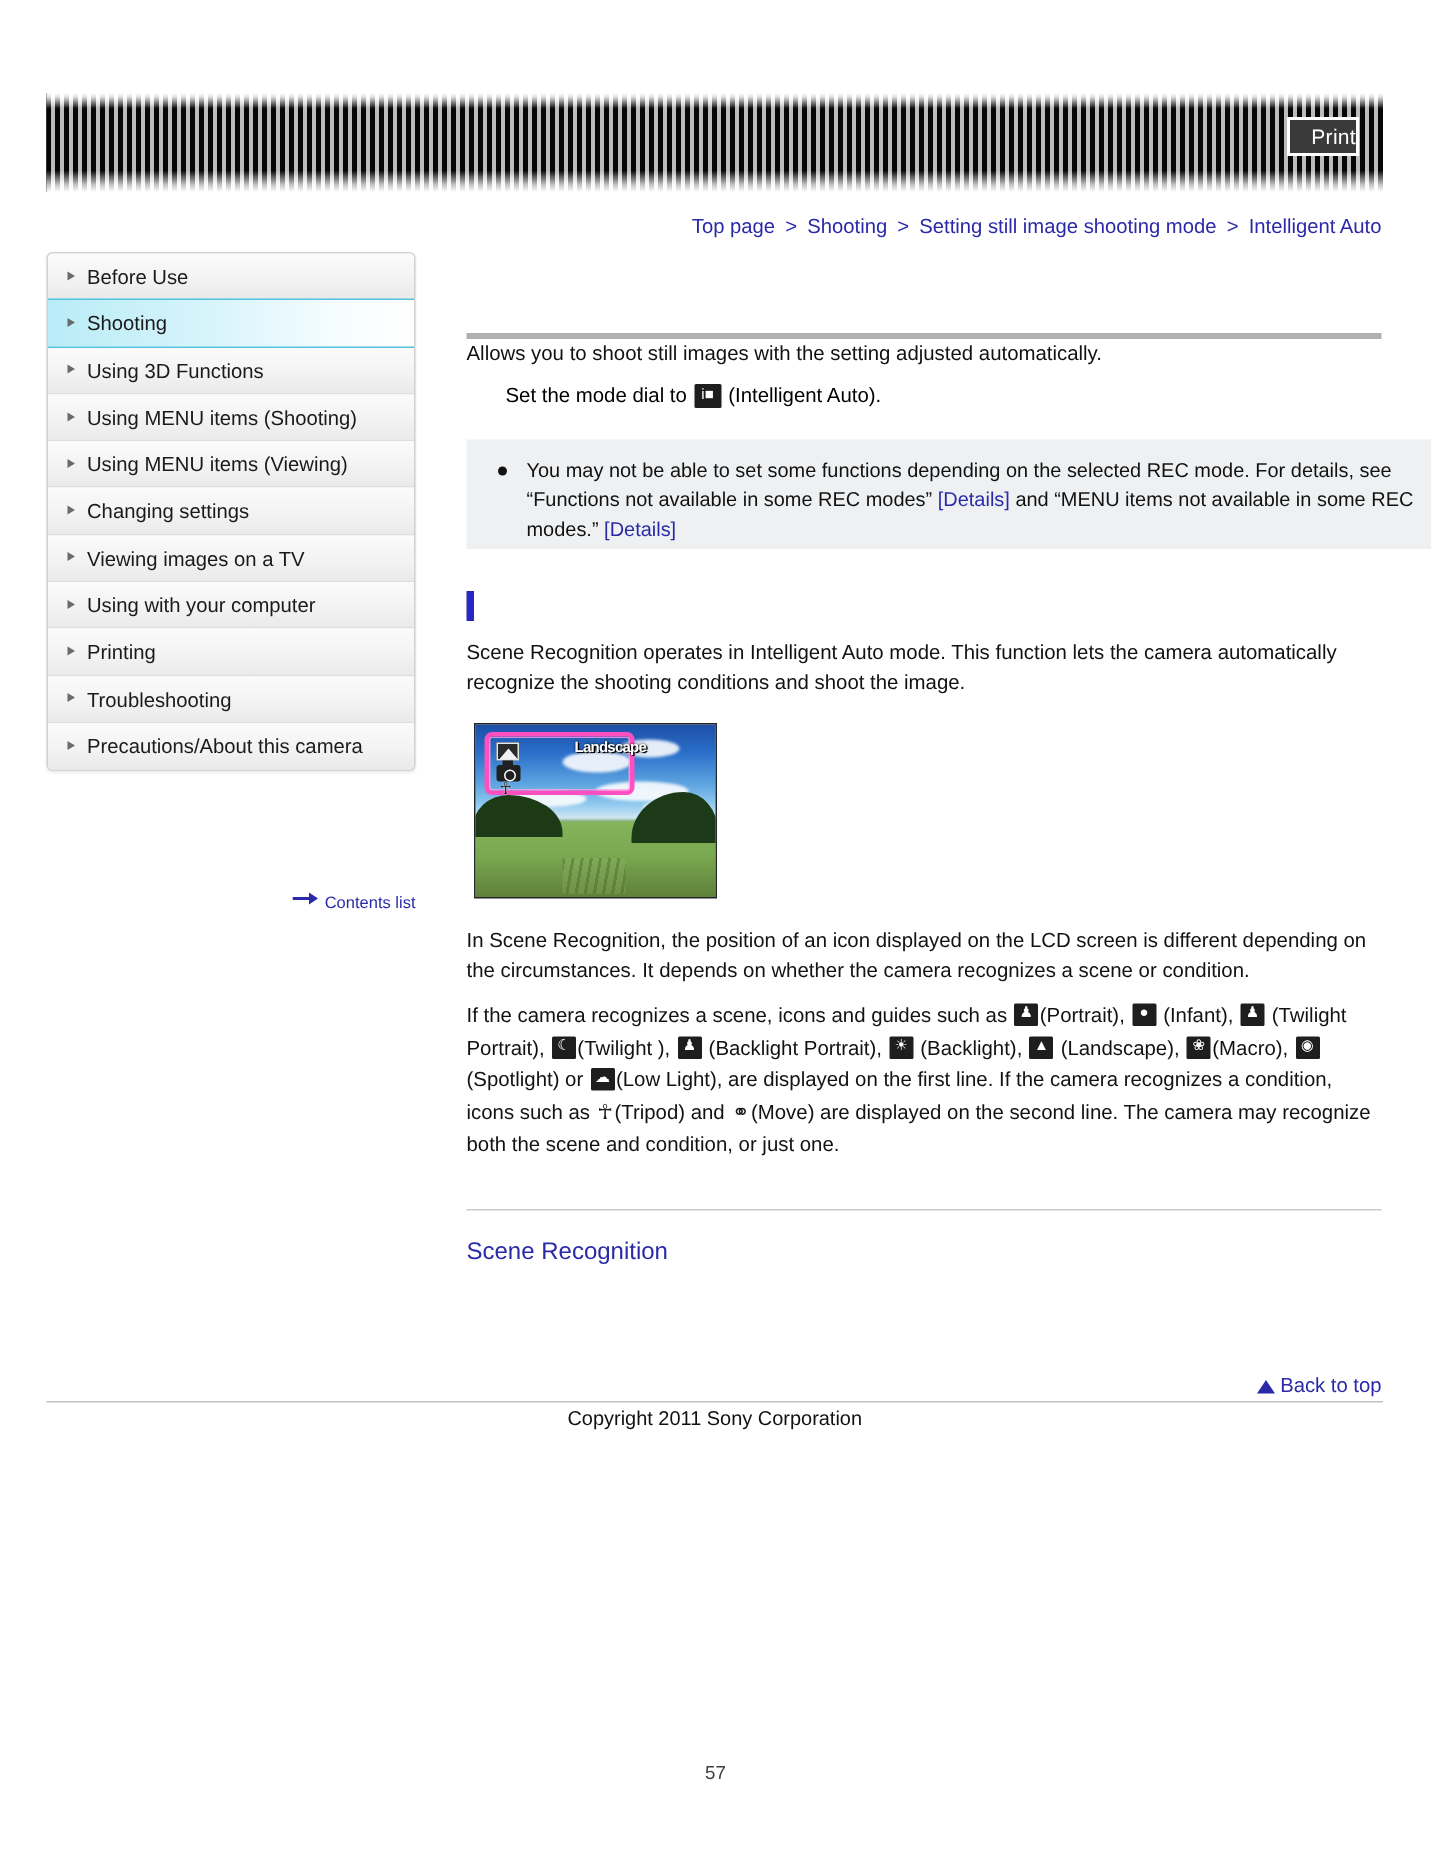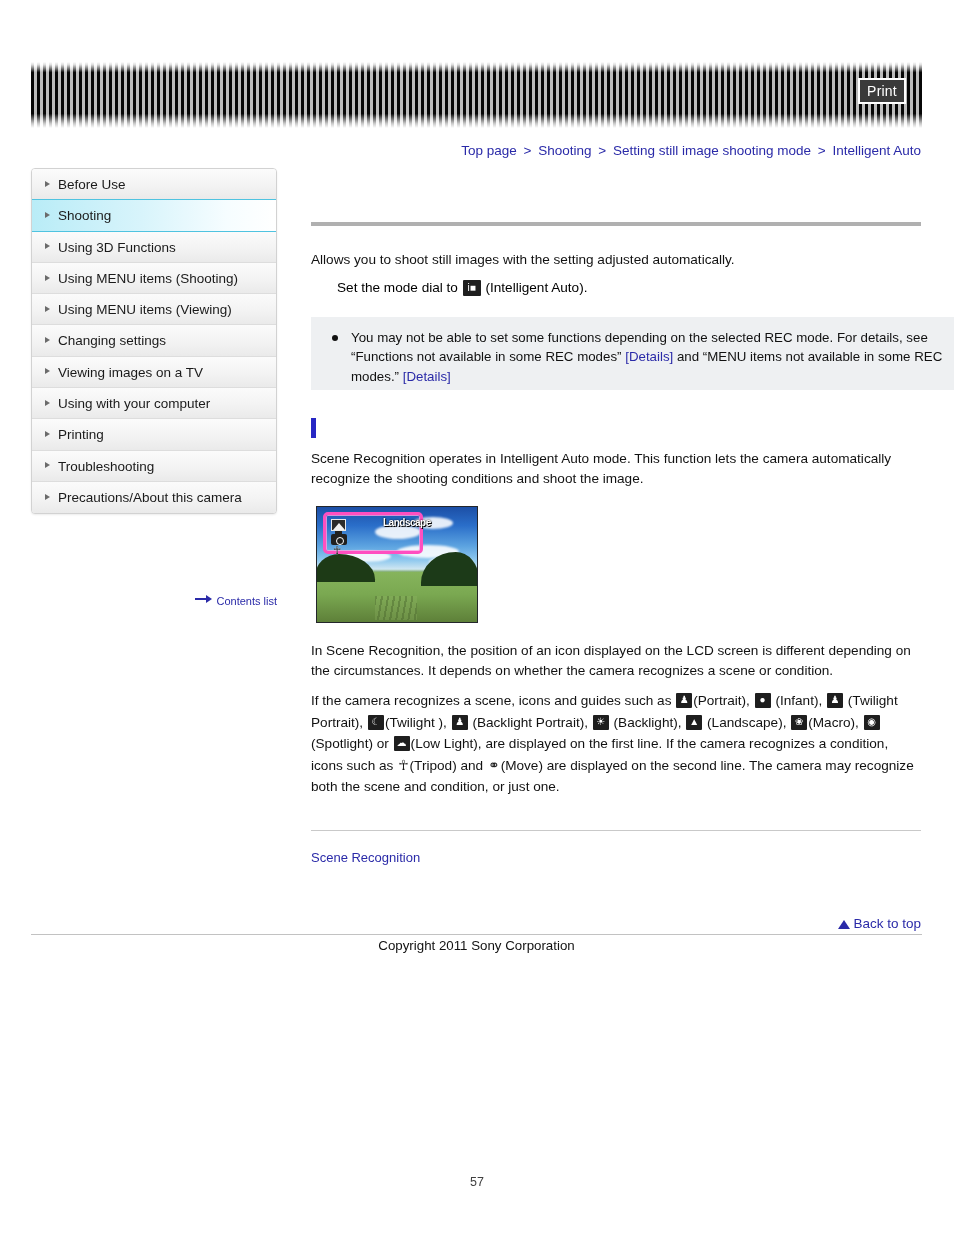--- a/index.html
+++ b/index.html
@@ -44,21 +44,21 @@
   }
   #print-button {
     position: absolute;
     right: 16px; top: 16px;
     width: 48px; height: 26px;
     border: 2px solid #ffffff;
     background: #3a3a3a;
     color: #ffffff;
     font-size: 14px;
     line-height: 22px;
-    text-align: center;
+    text-align: right;
     letter-spacing: 0.2px;
     z-index: 5;
     cursor: pointer;
   }
 
   
   #breadcrumb {
     position: absolute;
     right: 33px; top: 143px;
     font-size: 13.5px;
@@ -141,21 +141,21 @@
   .hrule {
     height: 4px;
     background: #b0b0b0;
     width: 610px;
   }
   .para {
     font-size: 13.6px;
     line-height: 19.5px;
     color: #121212;
   }
-  #intro-para { margin-top: 24px; }
+  #intro-para { }
   .step {
     margin-left: 26px;
     margin-top: 8px;
     font-size: 13.6px;
     line-height: 19.5px;
   }
 
   
   #note-box {
     margin-top: 20px;
@@ -333,21 +333,21 @@
 
   
   #bottom-rule {
     margin-top: 32px;
     height: 1px;
     background: #c9c9c9;
     width: 610px;
   }
   #scene-link {
     margin-top: 19px;
-    font-size: 13px;
+    font-size: 16px;
     color: #2a2aa8;
     cursor: pointer;
     display: inline-block;
   }
   #back-to-top {
     position: absolute;
     left: 311px; top: 916px;
     width: 610px;
     text-align: right;
     font-size: 13.5px;

